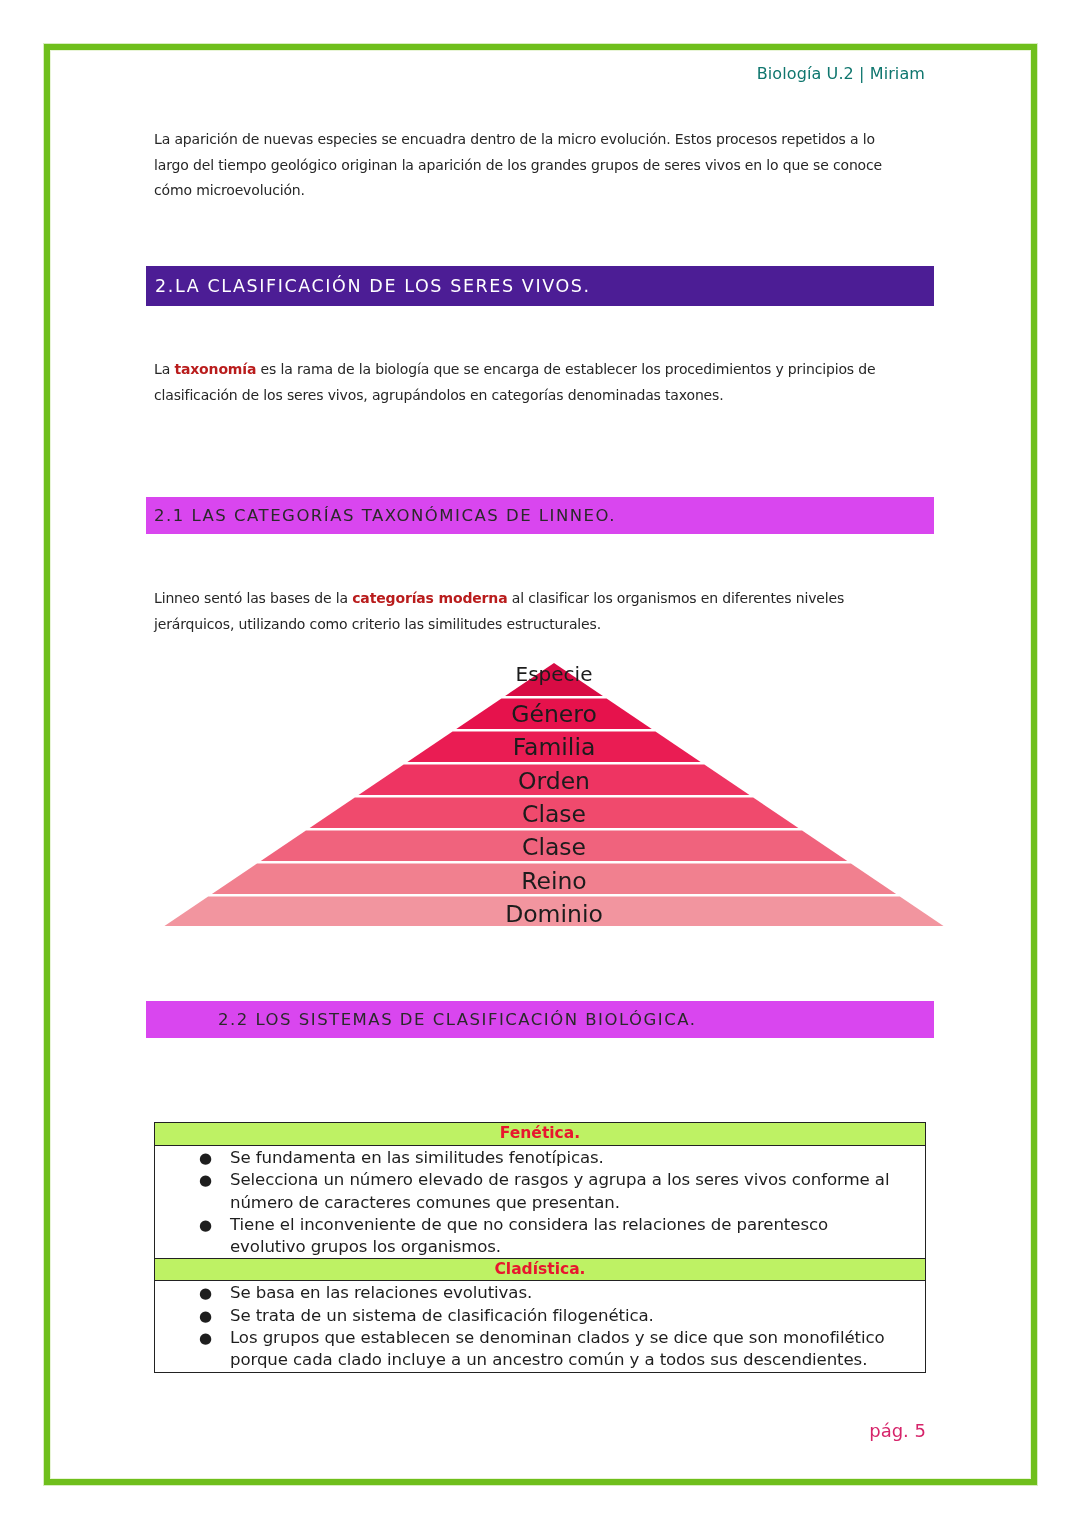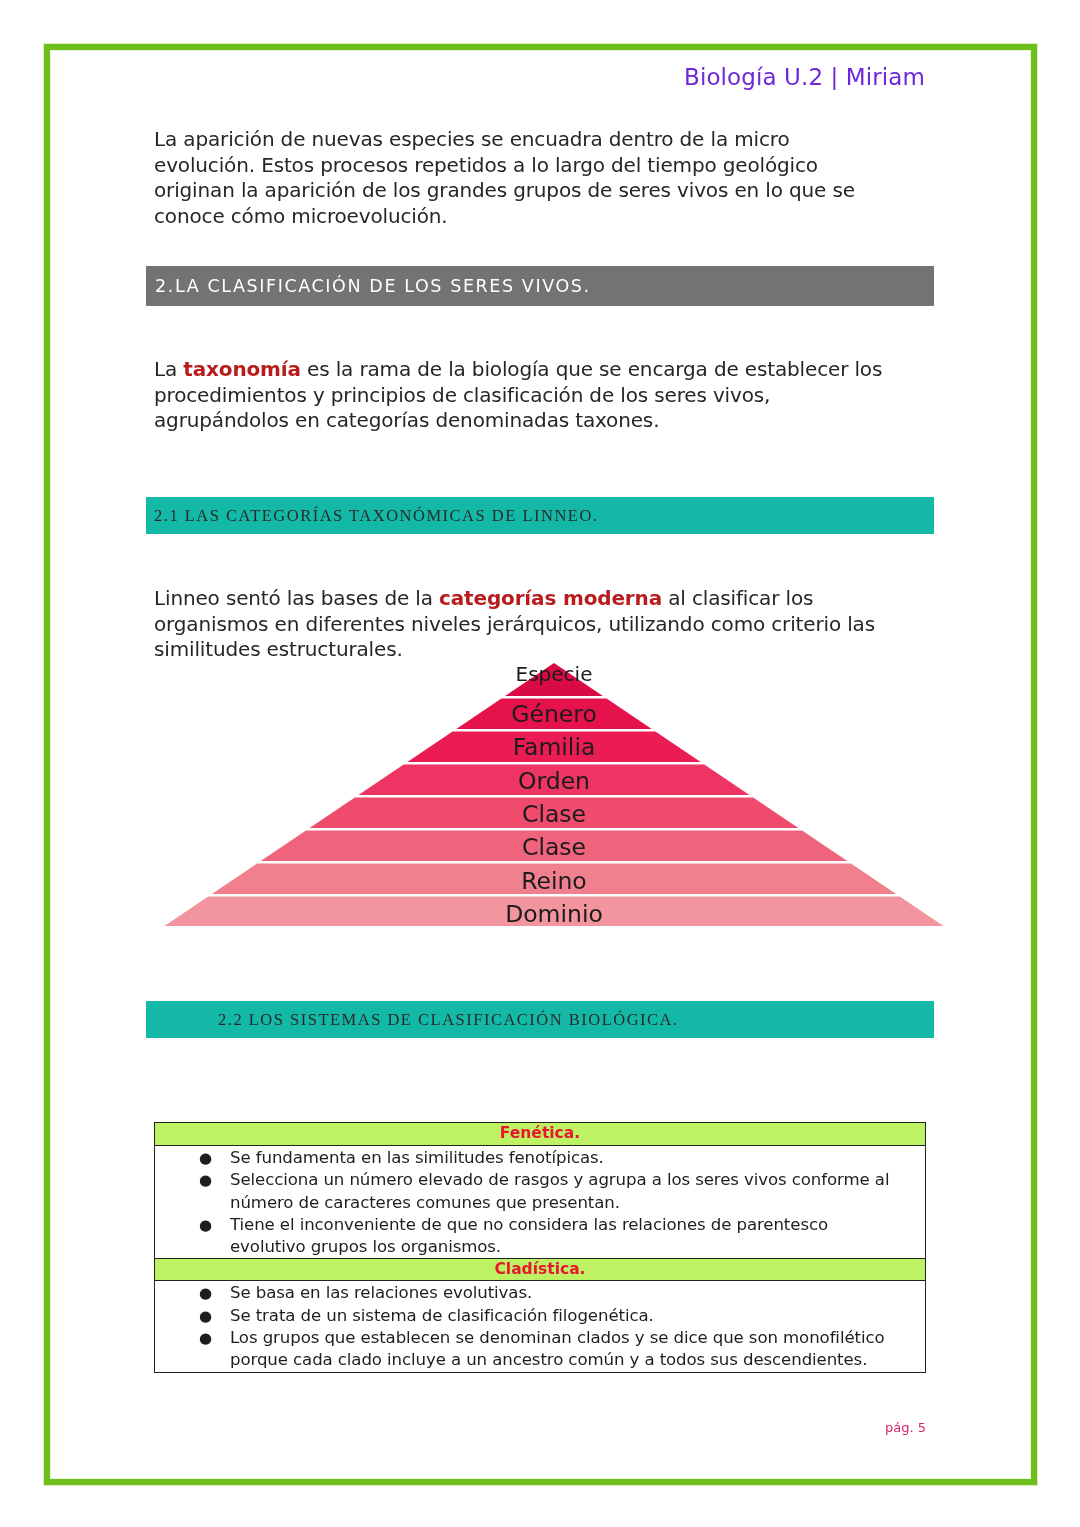--- a/index.html
+++ b/index.html
@@ -7,39 +7,39 @@
     body { position: relative; font-family: "DejaVu Sans", sans-serif; color: #1a1a1a; }
 
     .frame {
       position: absolute; left: 44px; top: 44px; width: 993px; height: 1441px;
       border: 6px solid #6fbf1c;
       box-shadow: inset 0 0 0 1px #e8f5d6, 0 0 0 1px #d8eec0;
     }
 
     .header-meta {
       position: absolute; right: 155px; top: 64px;
-      font-size: 23px; color: #6d28d9; letter-spacing: 0.1px;
+      font-size: 16px; color: #0f766e; letter-spacing: 0.1px;
     }
 
     .para {
       position: absolute; left: 154px; width: 740px;
-      font-size: 20px; line-height: 25.5px; color: #262626;
+      font-size: 14px; line-height: 25.5px; color: #262626;
       letter-spacing: -0.15px;
     }
     .para .hl { color: #b91c1c; font-weight: bold; }
 
     .section-bar {
       position: absolute; left: 146px; width: 788px;
       display: flex; align-items: center;
     }
-    .section-bar.main { top: 266px; height: 40px; background: #737373; }
+    .section-bar.main { top: 266px; height: 40px; background: #4c1d95; }
     .section-bar.main span {
       color: #ffffff; font-size: 17.5px; letter-spacing: 1.6px; padding-left: 9px;
     }
-    .section-bar.sub { height: 37px; background: #14b8a6; font-family: Liberation Serif, serif; }
+    .section-bar.sub { height: 37px; background: #d946ef; }
     .section-bar.sub span {
       color: #2a2a2a; font-size: 16.5px; letter-spacing: 1.5px;
     }
 
     .pyramid { position: absolute; left: 0; top: 0; width: 1080px; height: 1527px; pointer-events: none; }
     .pyramid-labels { position: absolute; left: 0; top: 0; width: 1080px; }
     .pyr-label {
       position: absolute; left: 454px; width: 200px; text-align: center;
       color: #1c1c1c; font-size: 23.5px; line-height: 28px;
     }
@@ -60,21 +60,21 @@
     .tbl-body li {
       position: relative; padding-left: 75px; padding-right: 20px;
       font-size: 16.6px; line-height: 22.3px; color: #1e1e1e; letter-spacing: -0.1px;
     }
     .tbl-body li .bullet {
       position: absolute; left: 44px; top: 0; font-size: 15px;
     }
 
     .page-num {
       position: absolute; right: 154px; top: 1420px;
-      font-size: 13px; color: #d6246a;
+      font-size: 18px; color: #d6246a;
     }
   </style>
 </head>
 <body>
 
 <div class="frame"></div>
 
 <div class="header-meta">Biología U.2 | Miriam</div>
 
 <p class="para" style="top:127px;">La aparición de nuevas especies se encuadra dentro de la micro evolución. Estos procesos repetidos a lo largo del tiempo geológico originan la aparición de los grandes grupos de seres vivos en lo que se conoce cómo microevolución.</p>

